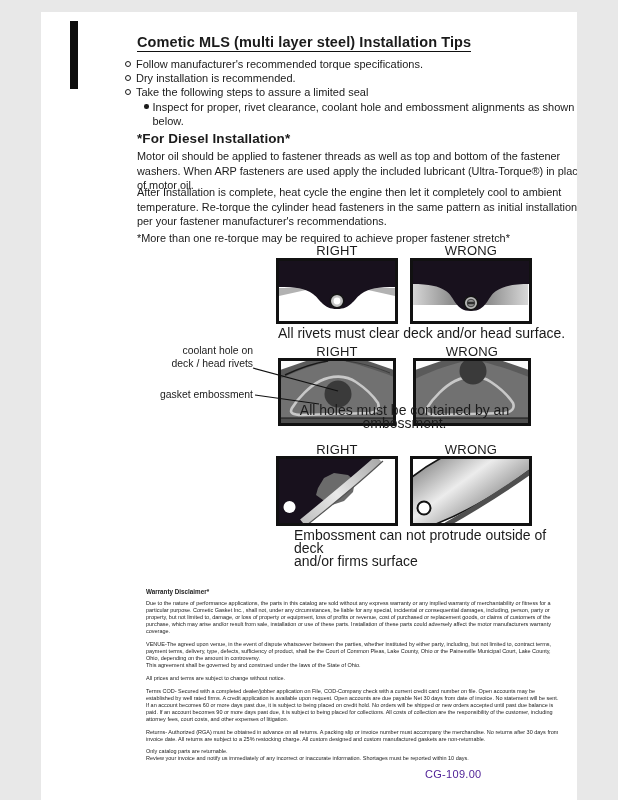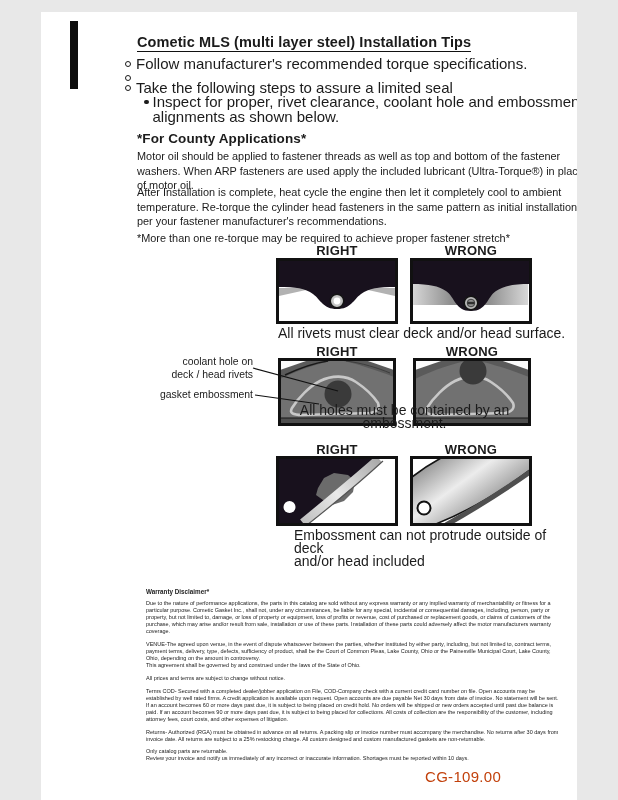--- a/index.html
+++ b/index.html
@@ -8,73 +8,74 @@
     font-family:"Liberation Sans","DejaVu Sans",sans-serif;color:#1b1b1b;
     overflow:hidden;margin:12px auto;
   }
   .abs{position:absolute;}
   .print-mark{left:29px;top:9px;width:8px;height:68px;background:#0d0d0d;}
   .title{
     left:96px;top:22px;font-size:14.5px;font-weight:bold;
     border-bottom:1.5px solid #111;padding-bottom:1px;letter-spacing:.1px;
     display:inline-block;white-space:nowrap;
   }
-  .tips{left:84px;top:45px;width:478px;font-size:15px;line-height:14.2px;}
+  .tips{left:84px;top:45px;width:478px;font-size:11px;line-height:14.2px;}
   .tip-row{display:flex;align-items:flex-start;}
   .odot{
     flex:0 0 auto;width:4px;height:4px;border:1px solid #1b1b1b;border-radius:50%;
     margin:4px 5px 0 0;
   }
   .fdot{
     flex:0 0 auto;width:4.5px;height:4.5px;background:#1b1b1b;border-radius:50%;
     margin:4.5px 4px 0 0;
   }
   .sub{margin-left:19px;}
   .diesel-h{left:96px;top:119px;font-size:13.5px;font-weight:bold;letter-spacing:.1px;}
   .para{left:96px;width:454px;font-size:10.9px;line-height:14.6px;}
   .p1{top:137px;}
   .p2{top:173px;}
   .pnote{top:219px;}
-  .dlabel{font-size:13px;font-weight:bold;text-align:center;letter-spacing:.2px;}
+  .dlabel{font-size:13px;font-weight:normal;text-align:center;letter-spacing:.2px;}
   .caption{font-size:14px;line-height:13px;}
   .callout{font-size:10.4px;line-height:12.6px;text-align:right;white-space:nowrap;}
   .warranty{left:105px;top:576px;width:414px;font-size:5.5px;line-height:7.1px;color:#222;}
   .warranty .wh{font-size:6.3px;font-weight:bold;margin-bottom:5px;}
   .warranty .wp{margin-bottom:5.5px;}
-  .pagenum{left:384px;top:756px;font-size:15px;letter-spacing:.3px;color:#c2410c;}
+  .pagenum{left:384px;top:756px;font-size:11px;letter-spacing:.3px;color:#4c1d95;}
   svg{display:block;}
 </style>
 </head>
 <body>
 
 <div class="page">
 
   <div class="abs print-mark"></div>
 
   <div class="abs title">Cometic MLS (multi layer steel) Installation Tips</div>
 
   <div class="abs tips">
     <div class="tip-row">
       <span class="odot"></span>
       <span>Follow manufacturer's recommended torque specifications.</span>
     </div>
     <div class="tip-row">
       <span class="odot"></span>
+      <span>Dry installation is recommended.</span>
     </div>
     <div class="tip-row">
       <span class="odot"></span>
       <span>Take the following steps to assure a limited seal</span>
     </div>
     <div class="tip-row sub">
       <span class="fdot"></span>
       <span>Inspect for proper, rivet clearance, coolant hole and embossment alignments as shown below.</span>
     </div>
   </div>
 
-  <div class="abs diesel-h">*For County Applications*</div>
+  <div class="abs diesel-h">*For Diesel Installation*</div>
   <div class="abs para p1">Motor oil should be applied to fastener threads as well as top and bottom of the fastener washers. When ARP fasteners are used apply the included lubricant (Ultra-Torque®) in place of motor oil.</div>
   <div class="abs para pnote">*More than one re-torque may be required to achieve proper fastener stretch*</div>
   <div class="abs para p2">After Installation is complete, heat cycle the engine then let it completely cool to ambient temperature. Re-torque the cylinder head fasteners in the same pattern as initial installation or per your fastener manufacturer's recommendations.</div>
 
   <div class="abs dlabel" style="left:235px;top:231px;width:122px;">RIGHT</div>
   <div class="abs dlabel" style="left:369px;top:231px;width:122px;">WRONG</div>
 
   <svg class="abs" style="left:235px;top:246px;" width="122" height="66" viewBox="0 0 122 66">
     <rect x="0" y="0" width="122" height="66" fill="#ffffff"></rect>
     <path d="M3,30 L39,30 L3,38 Z" fill="#b2b2b2"></path>
@@ -99,21 +100,21 @@
     <rect x="2" y="26" width="116" height="21" fill="url(#grad1w)"></rect>
     <path d="M2,2 H120 V26 C102,26 94,28 86,33 C77,39 77,53 61,53 C45,53 45,39 36,33 C28,28 20,26 2,26 Z" fill="#18111d"></path>
     <circle cx="61" cy="45" r="6.8" fill="#b8b8b8" stroke="#141414" stroke-width="1.6"></circle>
     <circle cx="61" cy="45" r="3.8" fill="#8f8f8f" stroke="#2a2a2a" stroke-width="0.8"></circle>
     <rect x="57.5" y="43.8" width="7" height="2.4" fill="#2f2f2f"></rect>
     <rect x="1.5" y="1.5" width="119" height="63" fill="none" stroke="#111" stroke-width="3"></rect>
   </svg>
 
   <div class="abs caption" style="left:237px;top:315px;">All rivets must clear deck and/or head surface.</div>
 
-  <div class="abs callout" style="left:118px;top:344px;width:94px;">
+  <div class="abs callout" style="left:118px;top:333px;width:94px;">
     <div>coolant hole on</div>
     <div>deck / head rivets</div>
   </div>
   <div class="abs callout" style="left:118px;top:377px;width:94px;">gasket embossment</div>
 
   <div class="abs dlabel" style="left:237px;top:332px;width:118px;">RIGHT</div>
   <div class="abs dlabel" style="left:372px;top:332px;width:118px;">WRONG</div>
 
   <svg class="abs" style="left:237px;top:346px;" width="118" height="68" viewBox="0 0 118 68">
     <rect x="0" y="0" width="118" height="68" fill="#717171"></rect>
@@ -180,21 +181,21 @@
     </defs>
     <rect x="0" y="0" width="122" height="70" fill="#ffffff"></rect>
     <path d="M31,2 L120,2 V14 C88,38 56,56 26,68 L2,68 V21 C11,14 20,8 31,2 Z" fill="url(#grad3w)" stroke="#141414" stroke-width="1.6"></path>
     <path d="M36,69 C66,52 96,33 120,16" stroke="#4f4f4f" stroke-width="5" fill="none"></path>
     <circle cx="14" cy="52" r="6.5" fill="#ffffff" stroke="#111" stroke-width="2"></circle>
     <rect x="1.5" y="1.5" width="119" height="67" fill="none" stroke="#111" stroke-width="3"></rect>
   </svg>
 
   <div class="abs caption" style="left:253px;top:517px;width:260px;">
     <div>Embossment can not protrude outside of deck</div>
-    <div>and/or head included</div>
+    <div>and/or firms surface</div>
   </div>
 
   <div class="abs warranty">
     <div class="wh">Warranty Disclaimer*</div>
     <div class="wp">Due to the nature of performance applications, the parts in this catalog are sold without any express warranty or any implied warranty of merchantability or fitness for a particular purpose.  Cometic Gasket Inc., shall not, under any circumstances, be liable for any special, incidental or consequential damages, including, person, party or property, but not limited to, damage, or loss of property or equipment, loss of profits or revenue, cost of purchased or replacement goods, or claims of customers of the purchase, which may arise and/or result from sale, installation or use of these parts.  Installation of these parts could adversely affect the motor manufacturers warranty coverage.</div>
     <div class="wp">
       <div>VENUE-The agreed upon venue, in the event of dispute whatsoever between the parties, whether instituted by either party, including, but not limited to, contract terms, payment terms, delivery, type, defects, sufficiency of product, shall be the Court of Common Pleas, Lake County, Ohio or the Painesville Municipal Court, Lake County, Ohio, depending on the amount in controversy.</div>
       <div>This agreement shall be governed by and construed under the laws of the State of Ohio.</div>
     </div>
     <div class="wp">All prices and terms are subject to change without notice.</div>

